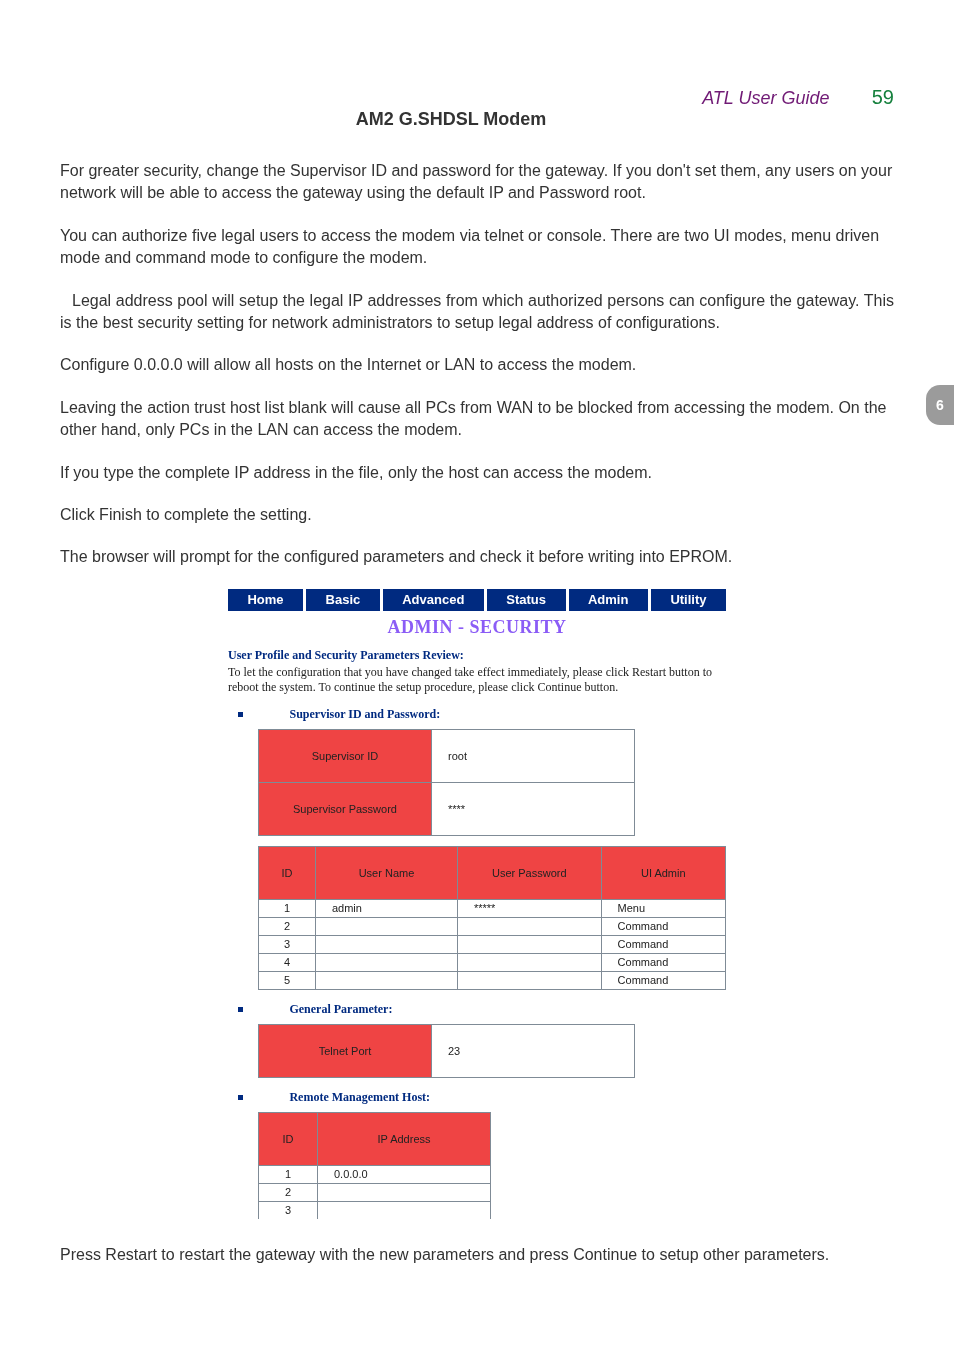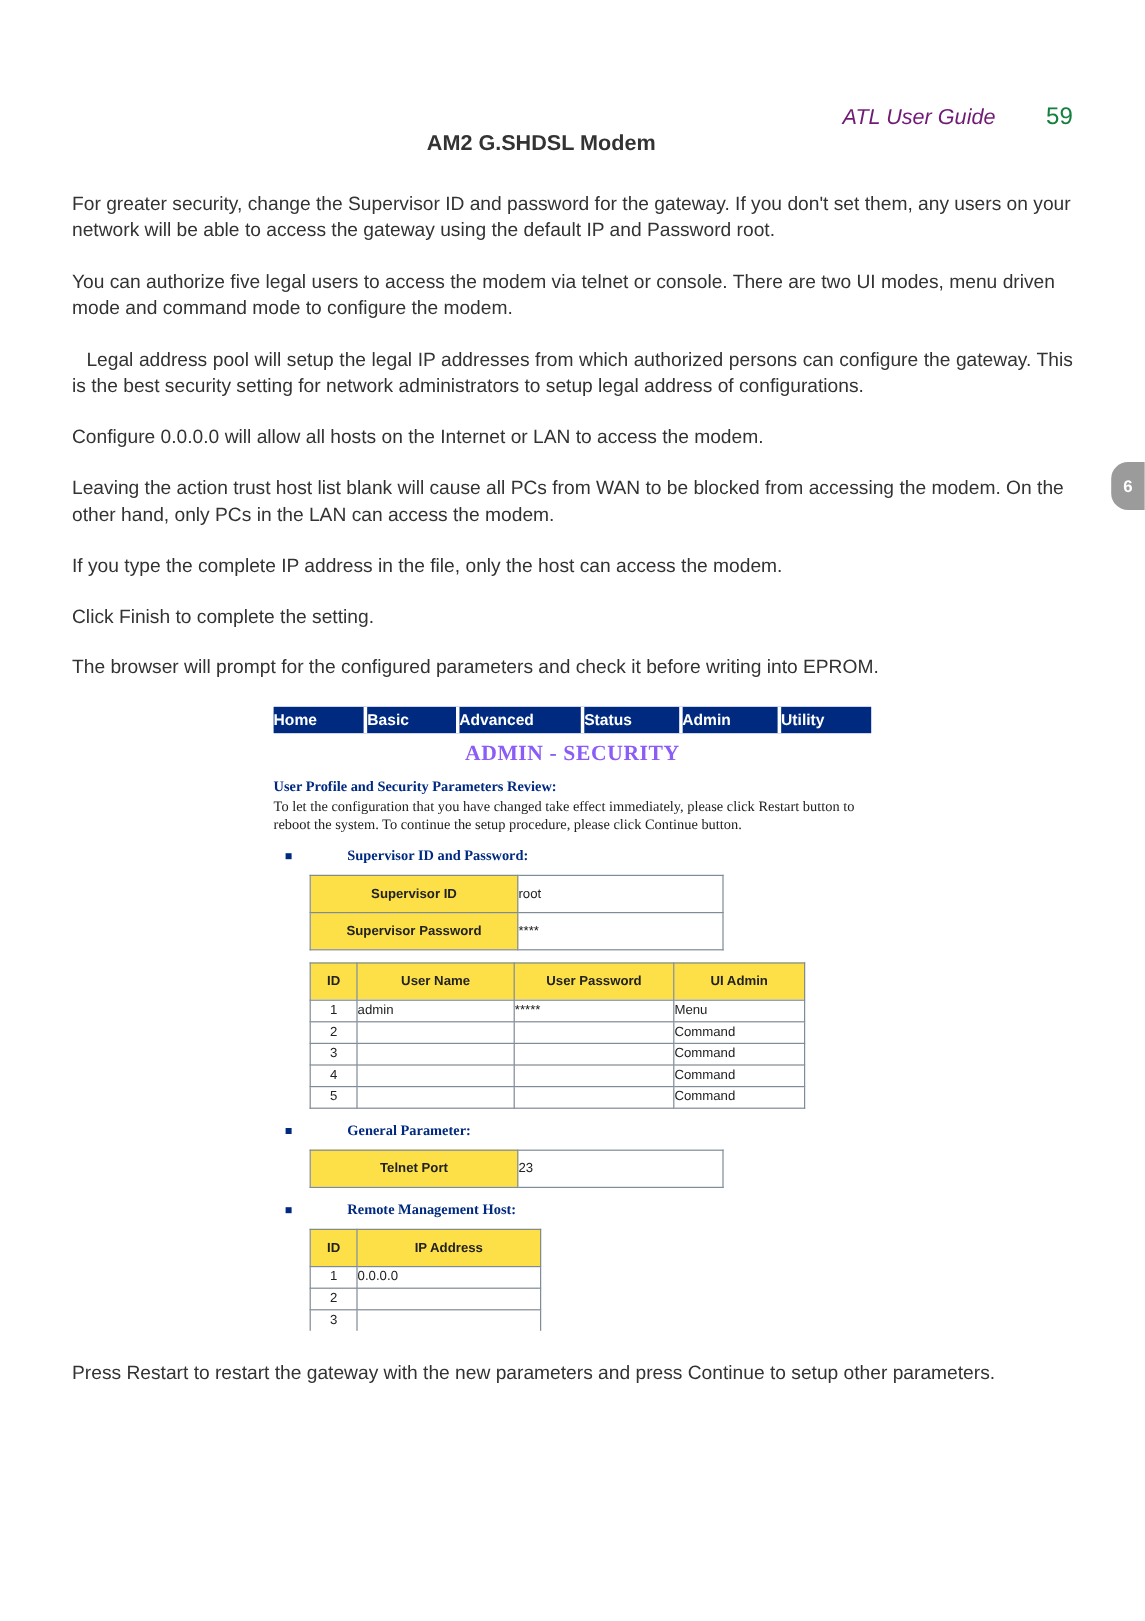--- a/index.html
+++ b/index.html
@@ -45,20 +45,21 @@
   
   .shot-wrap { width: 498px; margin: 0 auto 25px auto; }
   .navbar { display: flex; }
   .navbar .tab {
     flex: 1 1 auto;
     background: #002a80;
     color: #fff;
     font-family: Arial, sans-serif;
     font-weight: bold;
     font-size: 13px;
+    text-align: center;
     padding: 3px 0 4px 0;
     border-right: 3px solid #fff;
   }
   .navbar .tab:last-child { border-right: none; }
   .shot-title {
     font-family: Georgia, "Times New Roman", serif;
     font-weight: bold;
     font-size: 18px;
     color: #8b5cf6;
     text-align: center;
@@ -96,30 +97,30 @@
     padding-left: 36px;
   }
   table.cfg {
     border-collapse: collapse;
     font-family: Arial, sans-serif;
     font-size: 11px;
     margin-left: 30px;
     margin-bottom: 10px;
   }
   table.cfg th {
-    background: #fde047;
+    background: #ef4444;
     border: 1px solid #7f8b96;
-    padding: 9px 6px;
-    font-weight: bold;
+    padding: 20px 6px;
+    font-weight: normal;
     color: #222;
     text-align: center;
   }
   table.cfg td {
     border: 1px solid #7f8b96;
-    padding: 1px 0;
+    padding: 1px 16px;
     background: #fff;
     color: #222;
     height: 15px;
   }
   table.cfg td.val { min-width: 170px; }
   table.sup th { width: 160px; }
   table.up th.idc { width: 26px; }
   table.up td.idc { text-align: center; width: 26px; }
   table.up th.un, table.up td.un { width: 118px; }
   table.up th.pw, table.up td.pw { width: 120px; }

